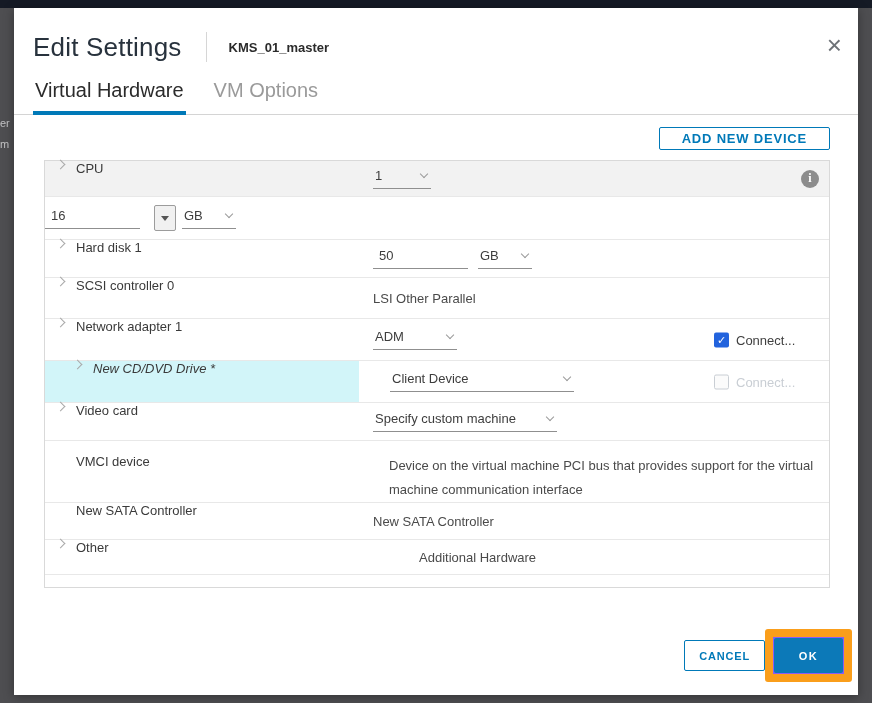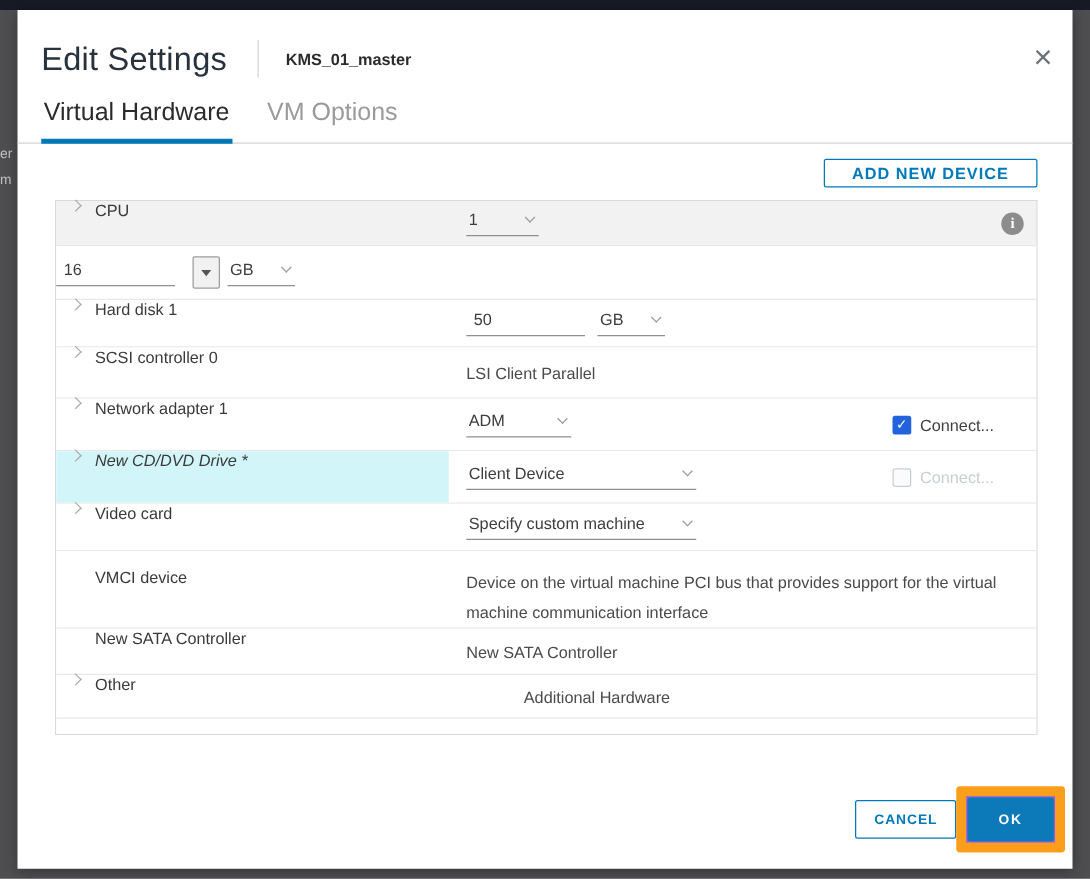--- a/index.html
+++ b/index.html
@@ -165,42 +165,42 @@
         </div>
       </div>
     </div>
 
     <div class="row" style="height:41px;">
       <div class="label-col">
         <span class="chev"></span>
         <span class="rowlabel">SCSI controller 0</span>
       </div>
       <div class="ctl">
-        <span class="statictext">LSI Client Parallel</span>
+        <span class="statictext">LSI Other Parallel</span>
       </div>
     </div>
 
     <div class="row" style="height:42px;">
       <div class="label-col">
         <span class="chev"></span>
         <span class="rowlabel">Network adapter 1</span>
       </div>
       <div class="ctl">
         <div class="sel" style="width:84px;">
           <span class="seltext">ADM</span>
           <span class="caret"></span>
         </div>
       </div>
       <div class="connect">
         <span class="cb checked">✓</span>
         <span class="cblabel">Connect...</span>
       </div>
     </div>
 
-    <div class="row" style="height:42px;">
+    <div class="row" style="height:42px;padding-left:17px;">
       <span class="cdhl"></span>
       <div class="label-col overlay">
         <span class="chev"></span>
         <span class="rowlabel cdlabel">New CD/DVD Drive *</span>
       </div>
       <div class="ctl">
         <div class="sel" style="width:184px;">
           <span class="seltext">Client Device</span>
           <span class="caret"></span>
         </div>
@@ -217,21 +217,21 @@
         <span class="rowlabel">Video card</span>
       </div>
       <div class="ctl">
         <div class="sel" style="width:184px;">
           <span class="seltext">Specify custom machine</span>
           <span class="caret"></span>
         </div>
       </div>
     </div>
 
-    <div class="row vmci-row" style="height:62px; padding-top:13px;">
+    <div class="row vmci-row" style="height:62px; padding-top:13px;gap:16px;">
       <div class="label-col">
         <span class="chev-ph"></span>
         <span class="rowlabel">VMCI device</span>
       </div>
       <div class="ctl">
         <span class="statictext">Device on the virtual machine PCI bus that provides support for the virtual machine communication interface</span>
       </div>
     </div>
 
     <div class="row" style="height:37px;">

